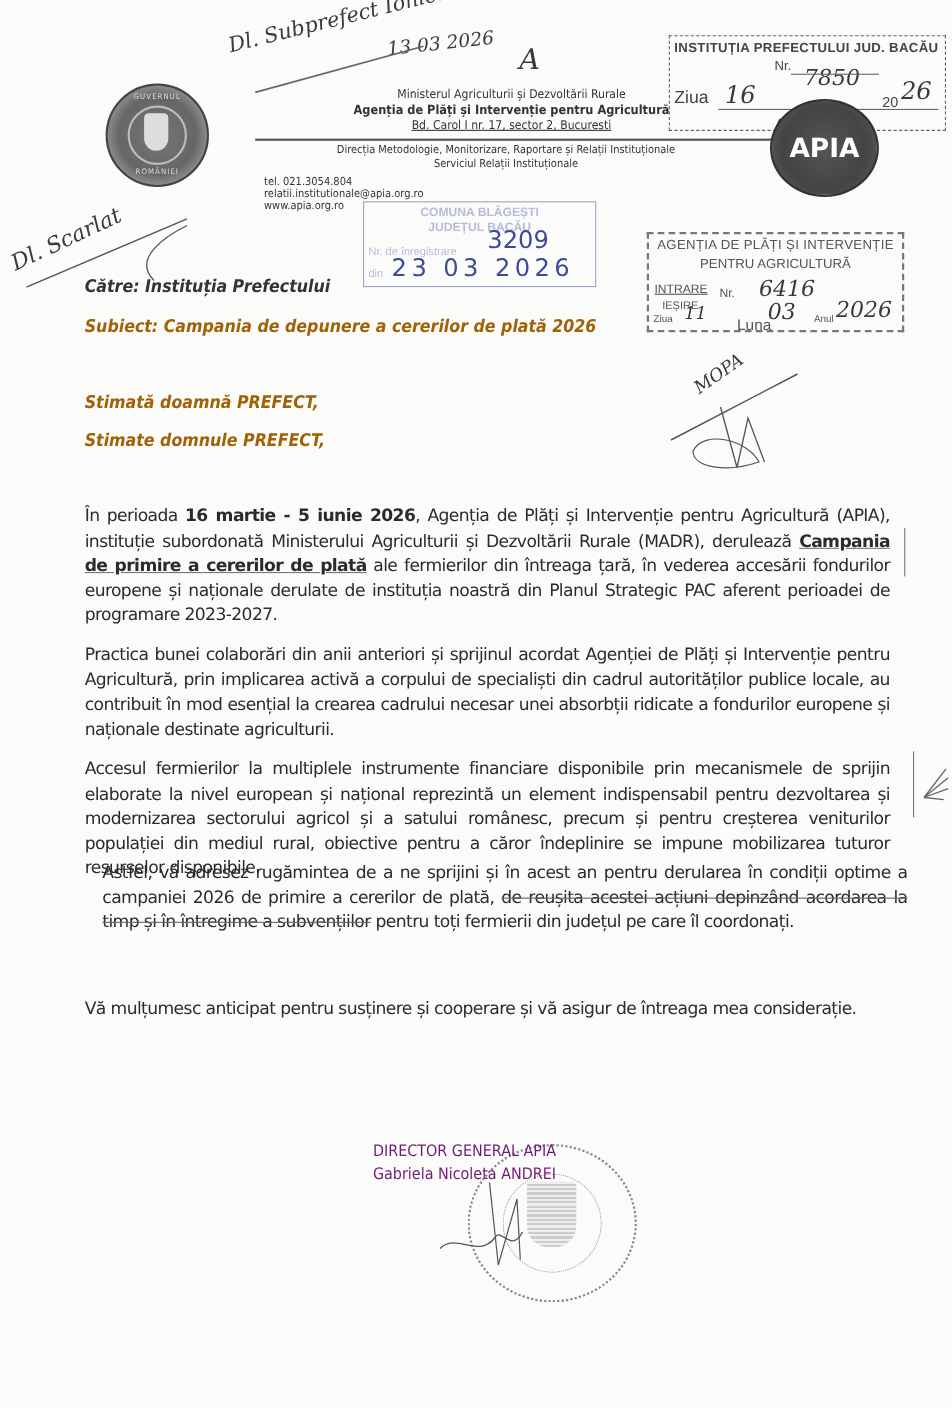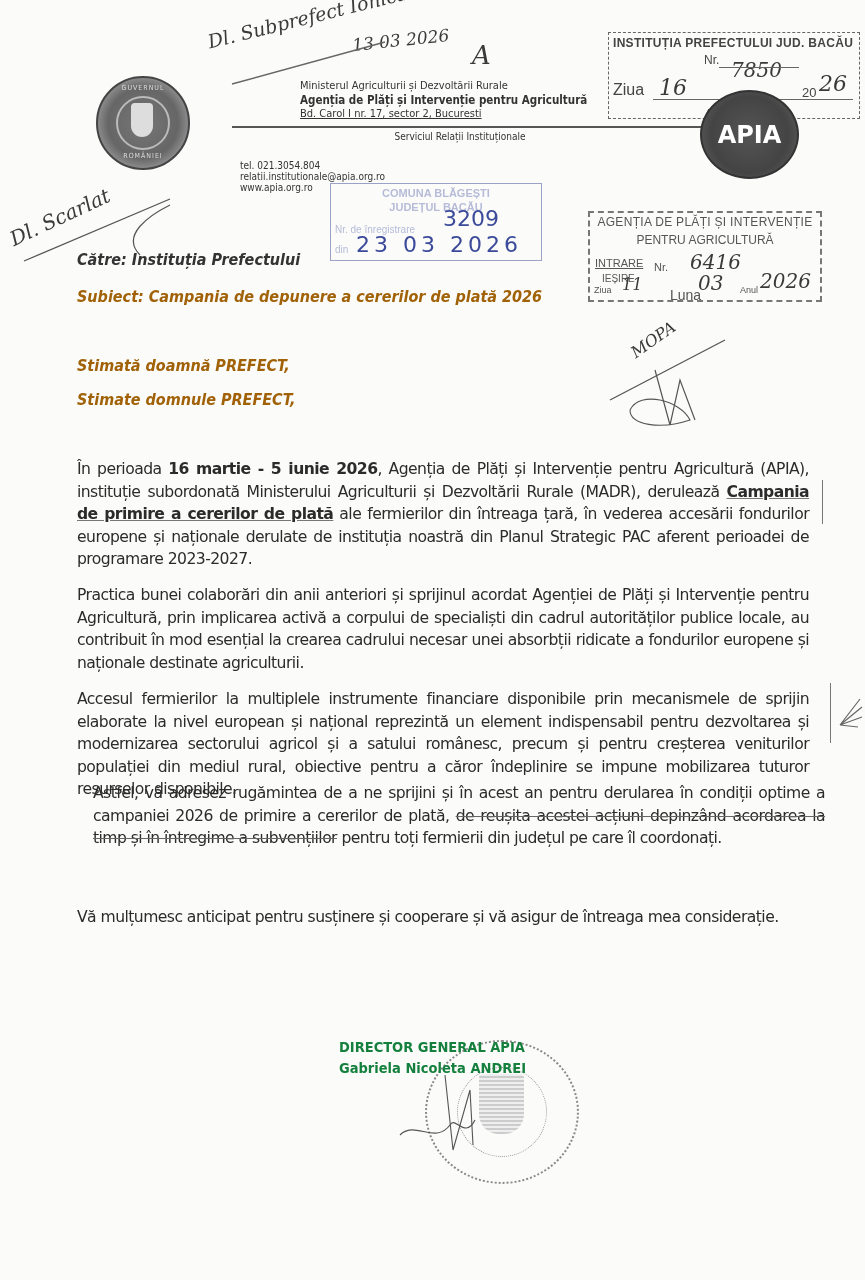--- a/index.html
+++ b/index.html
@@ -1,20 +1,20 @@
 <!DOCTYPE html>
 <html><head>
 <meta charset="utf-8">
 <style>
   html, body { margin:0; padding:0; }
   body { width:865px; height:1280px; background:#fbfbfa; position:relative; overflow:hidden; font-family:"DejaVu Sans Condensed","DejaVu Sans", sans-serif; color:#2a2a2a; }
   .abs { position:absolute; }
   .hand { font-family:"DejaVu Serif", serif; font-style:italic; color:#3a3a3a; }
   
-  .hdr { left:300px; top:79px; width:330px; font-size:11px; line-height:14px; color:#333; }
+  .hdr { left:300px; top:79px; width:330px; text-align:center; font-size:11px; line-height:14px; color:#333; }
   .hdr .bold { font-weight:bold; font-size:11.5px; }
   .hdr .u { text-decoration:underline; }
   .hdr2 { left:230px; top:130px; width:460px; text-align:center; font-size:10px; line-height:13px; color:#333; }
   .contact { left:240px; top:160px; width:440px; font-size:10px; display:flex; justify-content:space-between; color:#333;flex-direction:column; }
   .rule { left:232px; top:126px; width:470px; border-top:2px solid #555; }
   
   .seal { left:96px; top:76px; width:90px; height:90px; border-radius:50%; background:radial-gradient(circle,#777 0,#666 55%,#888 70%,#555 100%); border:2px solid #444; }
   .seal .inner { position:absolute; left:18px; top:18px; width:50px; height:50px; border-radius:50%; border:2px solid #bbb; }
   .seal .crest { position:absolute; left:33px; top:25px; width:22px; height:34px; background:#ddd; border-radius:4px 4px 11px 11px; }
   .seal .ring-text { position:absolute; width:100%; text-align:center; font-size:7px; color:#ddd; letter-spacing:1px; }
@@ -51,21 +51,21 @@
   .astamp .anl { position:absolute; left:150px; top:72px; font-size:9px; }
   .astamp .av { position:absolute; left:170px; top:56px; font-size:20px; }
   
   .catre { left:77px; top:250px; font-style:italic; font-weight:bold; font-size:16px; color:#333; }
   .subiect { left:77px; top:287px; font-style:italic; font-weight:bold; font-size:16px; color:#a16207; }
   .salut { left:77px; font-style:italic; font-weight:bold; font-size:16px; color:#a16207; }
   .para { left:77px; width:732px; font-size:15.6px; line-height:22.5px; text-align:justify; color:#2b2b2b; font-family:"DejaVu Sans", sans-serif; letter-spacing:-0.55px; }
   .para b { font-weight:bold; }
   .ul { text-decoration:underline; text-decoration-color:#777; }
   .strike { text-decoration:line-through; text-decoration-color:#666; }
-  .sig { left:339px; top:1037px; font-weight:bold; font-size:14.5px; line-height:21px; color:#15803d; }
+  .sig { left:339px; top:1037px; font-weight:normal; font-size:14.5px; line-height:21px; color:#701a75;text-align:right; }
   .round-stamp { left:425px; top:1040px; width:150px; height:140px; border-radius:50%; border:2px dotted #888; }
   .round-stamp .in { position:absolute; left:30px; top:25px; width:88px; height:88px; border-radius:50%; border:1px dotted #999; }
   .round-stamp .crest { position:absolute; left:52px; top:32px; width:45px; height:60px; background:repeating-linear-gradient(0deg,#ccc 0,#ccc 2px,#eee 2px,#eee 4px); border-radius:4px 4px 20px 20px; }
   .vbar { border-left:1.5px solid #777; }
 </style>
 </head>
 <body>
 
 <div class="abs hand" style="left:205px;top:6px;font-size:19px;transform:rotate(-14deg);">Dl. Subprefect  Ionică</div>
 <div class="abs hand" style="left:352px;top:30px;font-size:17px;transform:rotate(-6deg);">13 03 2026</div>
@@ -81,20 +81,21 @@
   <div class="ring-text" style="top:74px;">ROMÂNIEI</div>
 </div>
 
 <div class="abs hdr">
   <div>Ministerul Agriculturii și Dezvoltării Rurale</div>
   <div class="bold">Agenția de Plăți și Intervenție pentru Agricultură</div>
   <div class="u">Bd. Carol I nr. 17, sector 2, Bucuresti</div>
 </div>
 <div class="abs rule"></div>
 <div class="abs hdr2">
+  <div>Direcția Metodologie, Monitorizare, Raportare și Relații Instituționale</div>
   <div>Serviciul Relații Instituționale</div>
 </div>
 <div class="abs contact">
   <span>tel. 021.3054.804</span>
   <span>relatii.institutionale@apia.org.ro</span>
   <span>www.apia.org.ro</span>
 </div>
 
 <div class="abs pstamp">
   <span class="t">INSTITUȚIA PREFECTULUI JUD. BACĂU</span>

